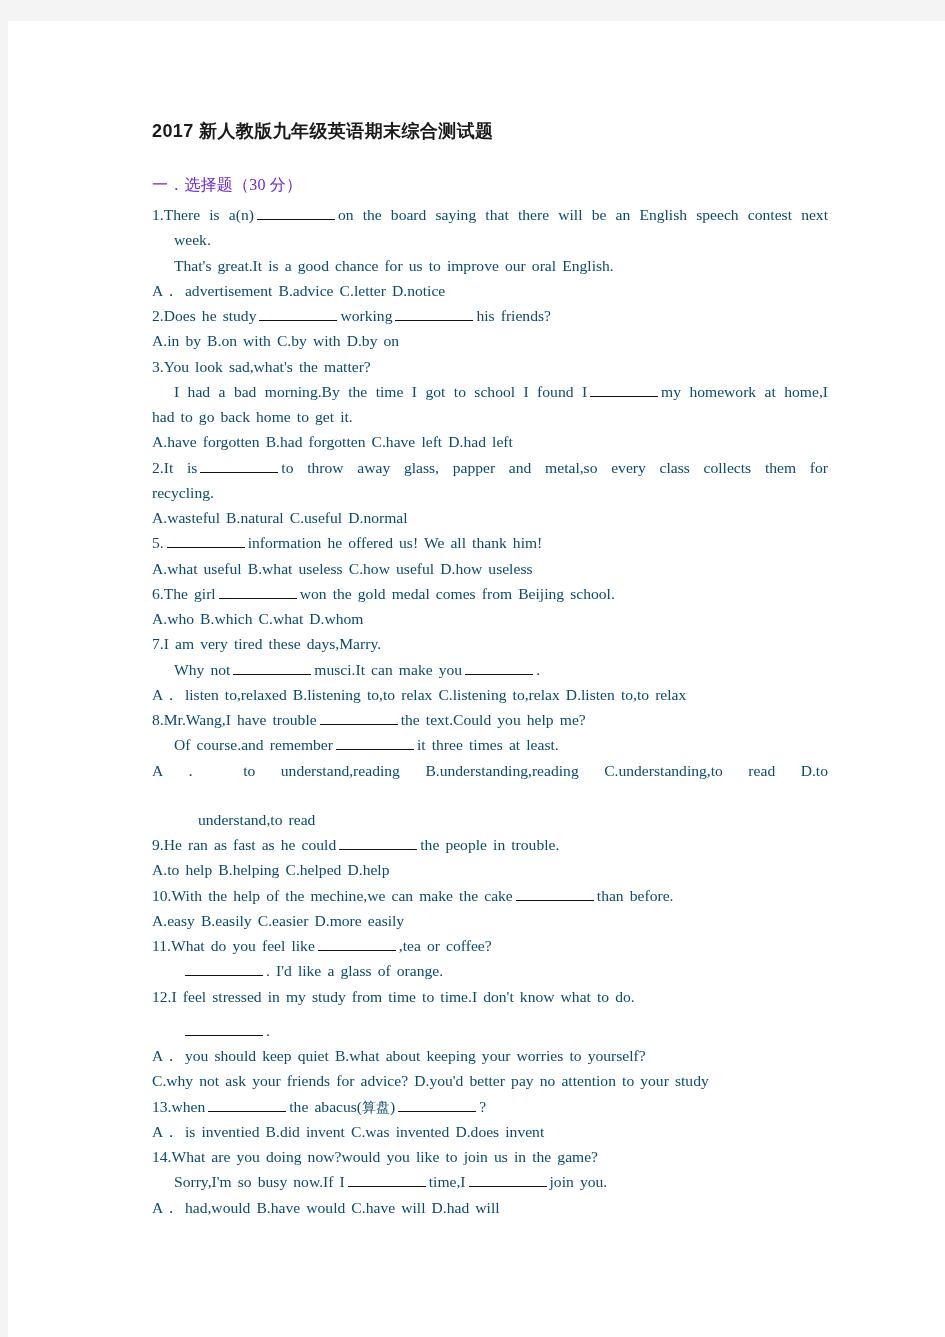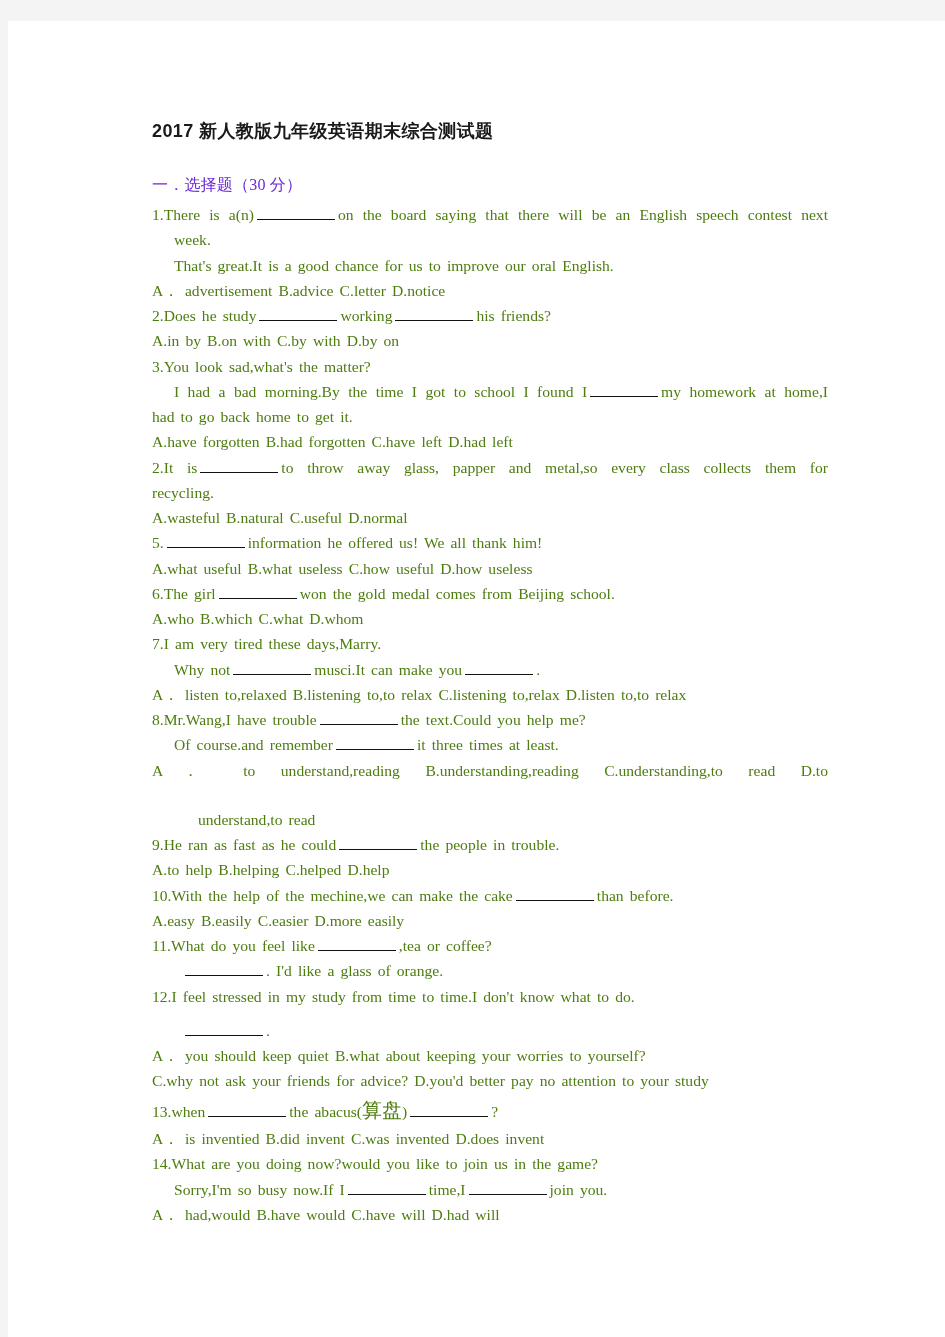--- a/index.html
+++ b/index.html
@@ -38,21 +38,21 @@
   }
   .section-head {
     font-size: 16px;
     color: #6d28d9;
     margin: 0 0 4px 0;
     line-height: 1.55;
     letter-spacing: 0.2px;
   }
   .ln {
     font-size: 15.6px;
-    color: #4d7c0f;
+    color: #0c4a6e;
     line-height: 1.62;
     text-align: justify;
     text-justify: inter-word;
     word-spacing: 2.2px;
     margin: 0;
   }
   
   .ln.just {
     text-align-last: justify;
   }
@@ -62,21 +62,21 @@
   .blank {
     display: inline-block;
     border-bottom: 1.3px solid #111;
     vertical-align: baseline;
     height: 1em;
     margin: 0 3px;
   }
   .b-md  { width: 68px; }
   .b-lg  { width: 78px; }
   .gap-m { height: 9px; }
-  .cjk { font-family: "DejaVu Sans", "Liberation Sans", sans-serif; font-size: 20px; }
+  .cjk { font-family: "DejaVu Sans", "Liberation Sans", sans-serif; font-size: 14px; }
 </style>
 </head>
 <body>
 
 <div id="page">
   <div id="content">
 
     <h1 class="doc-title">2017 新人教版九年级英语期末综合测试题</h1>
 
     <p class="section-head">一．选择题（30 分）</p>

